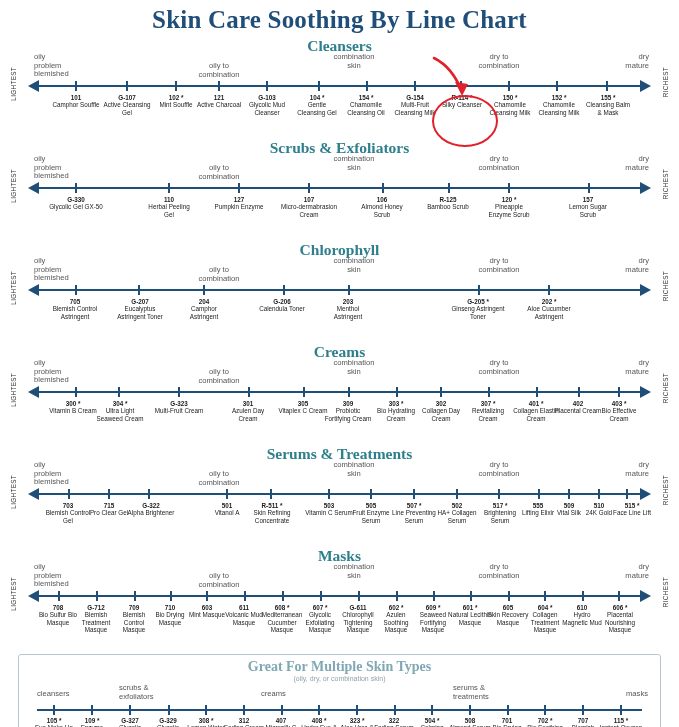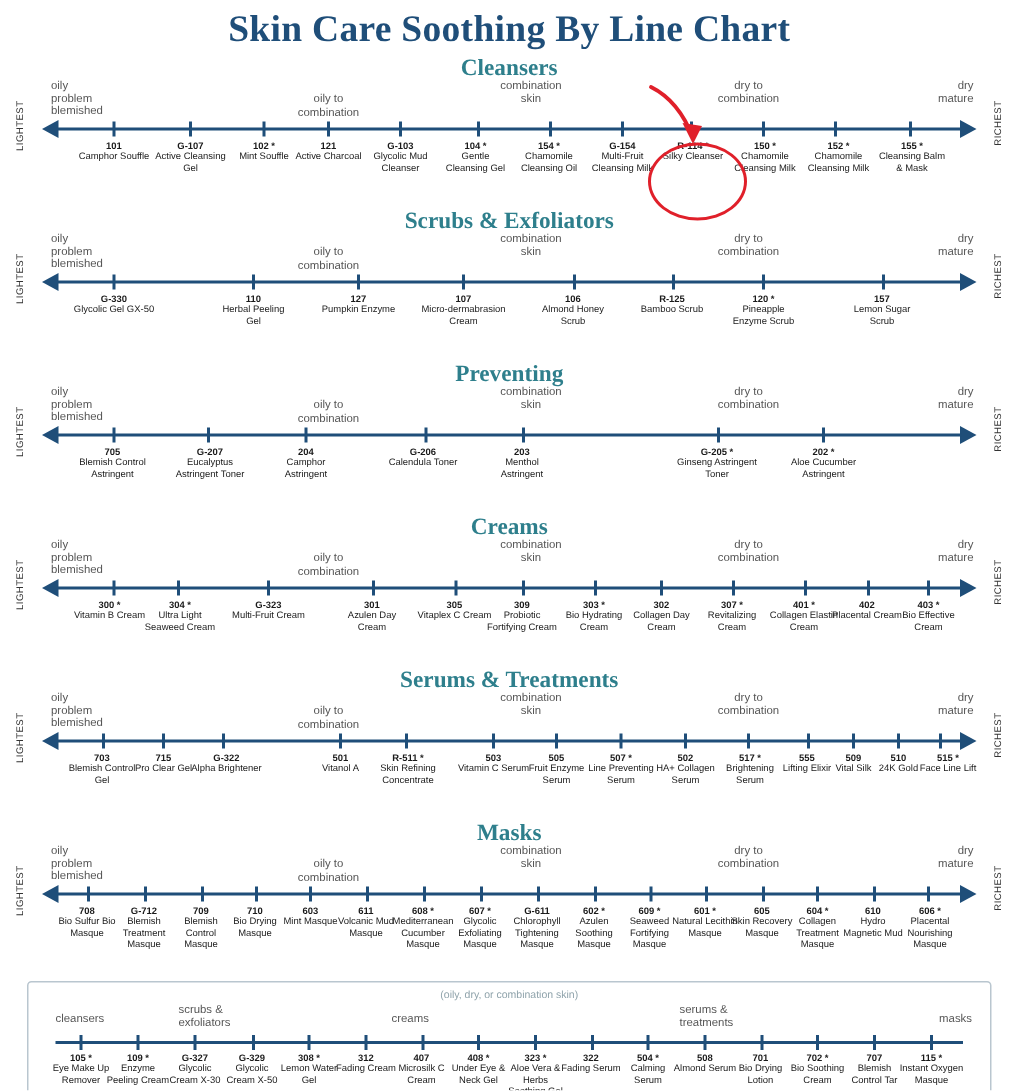--- a/index.html
+++ b/index.html
@@ -263,21 +263,21 @@
       <div class="item" style="left:205px;width:52px;"><span class="code">127</span><br><span>Pumpkin Enzyme</span></div>
       <div class="item" style="left:272px;width:58px;"><span class="code">107</span><br><span>Micro-dermabrasion Cream</span></div>
       <div class="item" style="left:348px;width:52px;"><span class="code">106</span><br><span>Almond Honey Scrub</span></div>
       <div class="item" style="left:415px;width:50px;"><span class="code">R-125</span><br><span>Bamboo Scrub</span></div>
       <div class="item" style="left:475px;width:52px;"><span class="code">120 *</span><br><span>Pineapple Enzyme Scrub</span></div>
       <div class="item" style="left:555px;width:50px;"><span class="code">157</span><br><span>Lemon Sugar Scrub</span></div>
     </div>
   </div>
 
   <div class="section">
-    <div class="sec-head big">Preventing</div>
+    <div class="sec-head big">Chlorophyll</div>
     <div class="zones">
       <div class="zone" style="left:0px;width:70px;">oily
 problem
 blemished</div>
       <div class="zone center" style="left:140px;width:90px;top:9px;">oily to
 combination</div>
       <div class="zone center" style="left:275px;width:90px;">combination
 skin</div>
       <div class="zone center" style="left:425px;width:80px;">dry to
 combination</div>
@@ -465,20 +465,21 @@
       <div class="item" style="left:403px;width:44px;"><span class="code">609 *</span><br><span>Seaweed Fortifying Masque</span></div>
       <div class="item" style="left:440px;width:44px;"><span class="code">601 *</span><br><span>Natural Lecithin Masque</span></div>
       <div class="item" style="left:478px;width:44px;"><span class="code">605</span><br><span>Skin Recovery Masque</span></div>
       <div class="item" style="left:515px;width:44px;"><span class="code">604 *</span><br><span>Collagen Treatment Masque</span></div>
       <div class="item" style="left:552px;width:44px;"><span class="code">610</span><br><span>Hydro Magnetic Mud</span></div>
       <div class="item" style="left:589px;width:46px;"><span class="code">606 *</span><br><span>Placental Nourishing Masque</span></div>
     </div>
   </div>
 
   <div class="panel">
+    <div class="panel-title">Great For Multiple Skin Types</div>
     <div class="panel-sub">(oily, dry, or combination skin)</div>
     <div class="panel-cats">
       <div class="pcat" style="left:14px;top:6px;">cleansers</div>
       <div class="pcat" style="left:96px;top:0px;">scrubs &amp;
 exfoliators</div>
       <div class="pcat" style="left:238px;top:6px;">creams</div>
       <div class="pcat" style="left:430px;top:0px;">serums &amp;
 treatments</div>
       <div class="pcat" style="right:8px;top:6px;">masks</div>
     </div>

